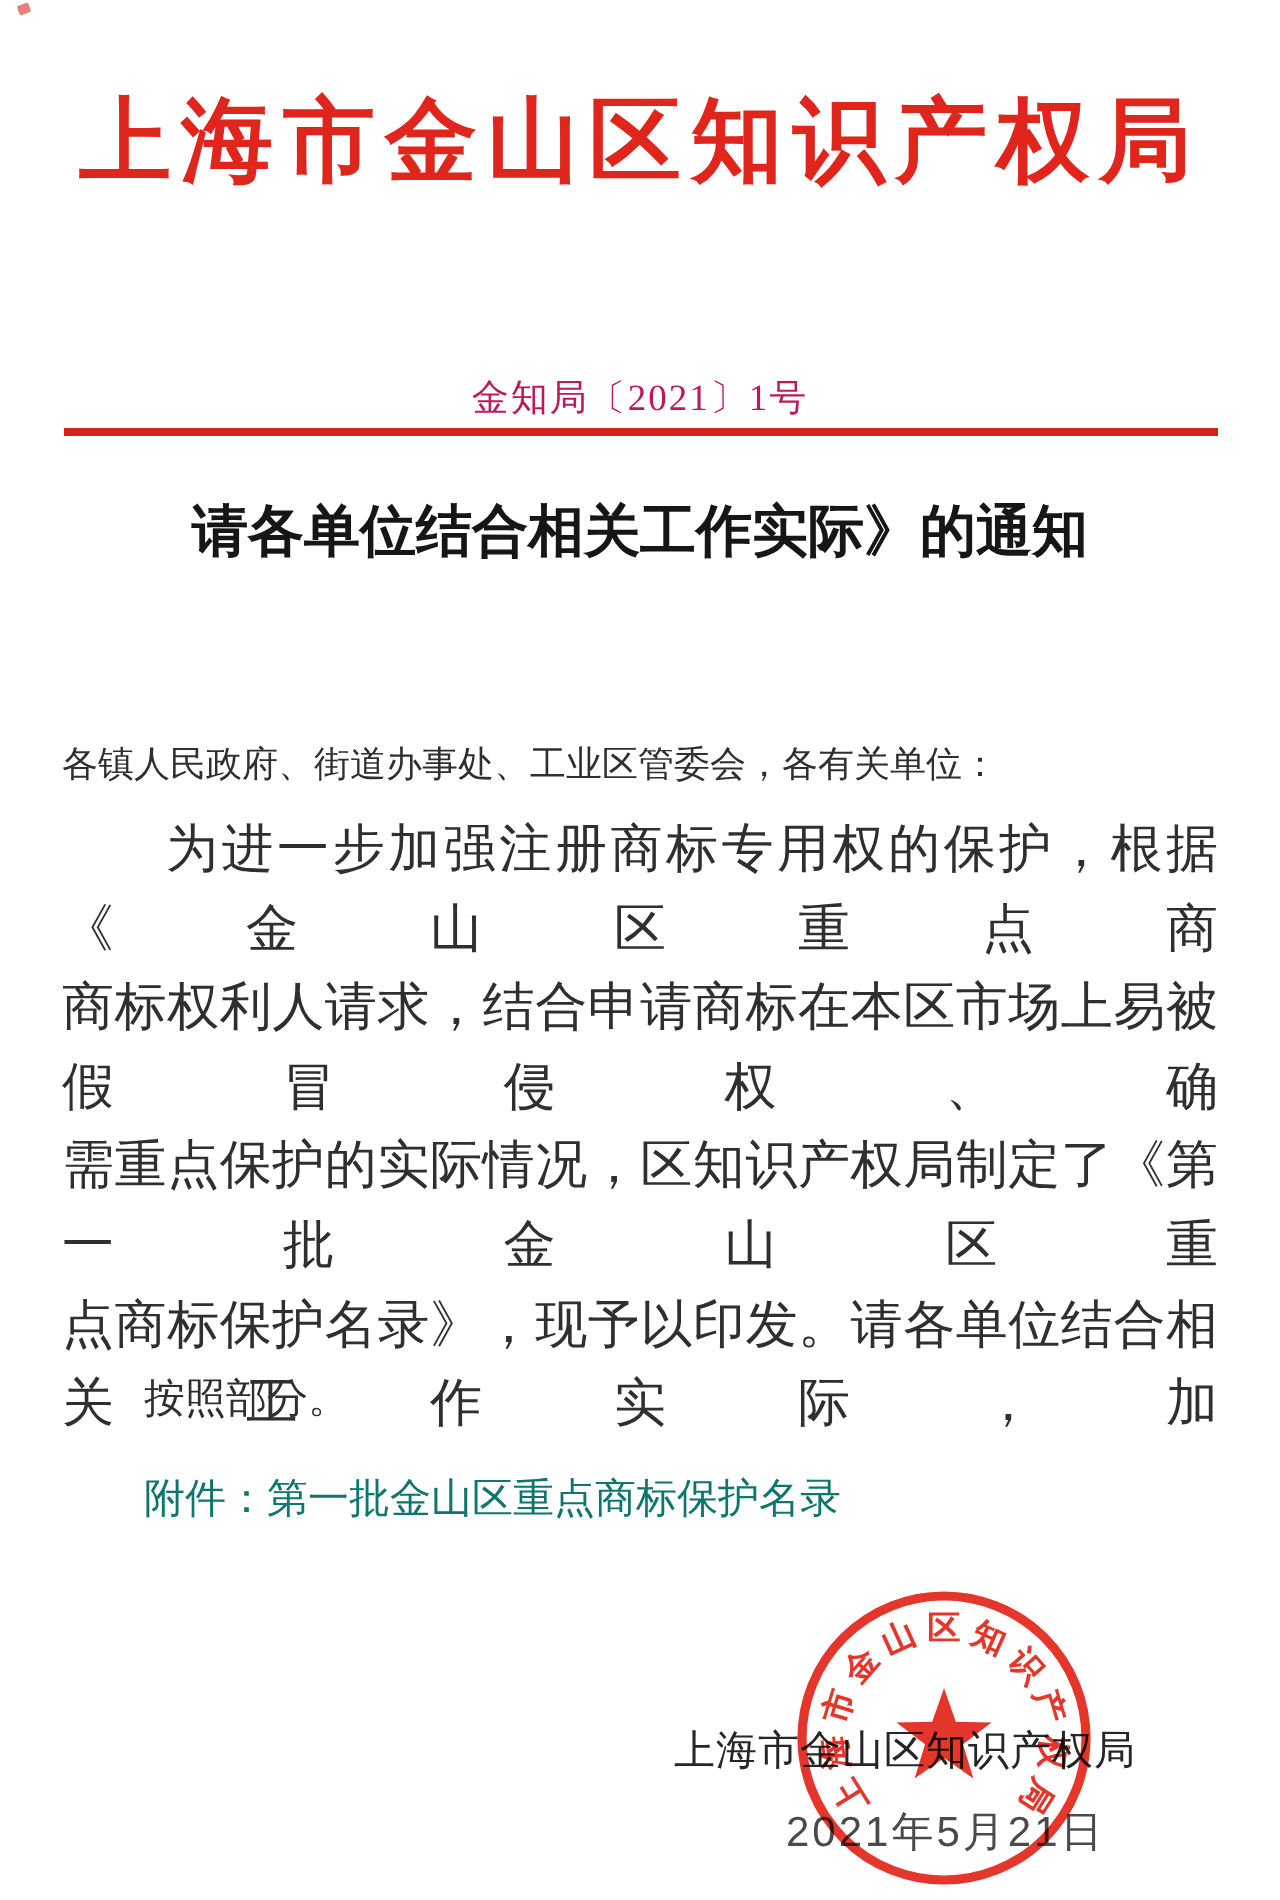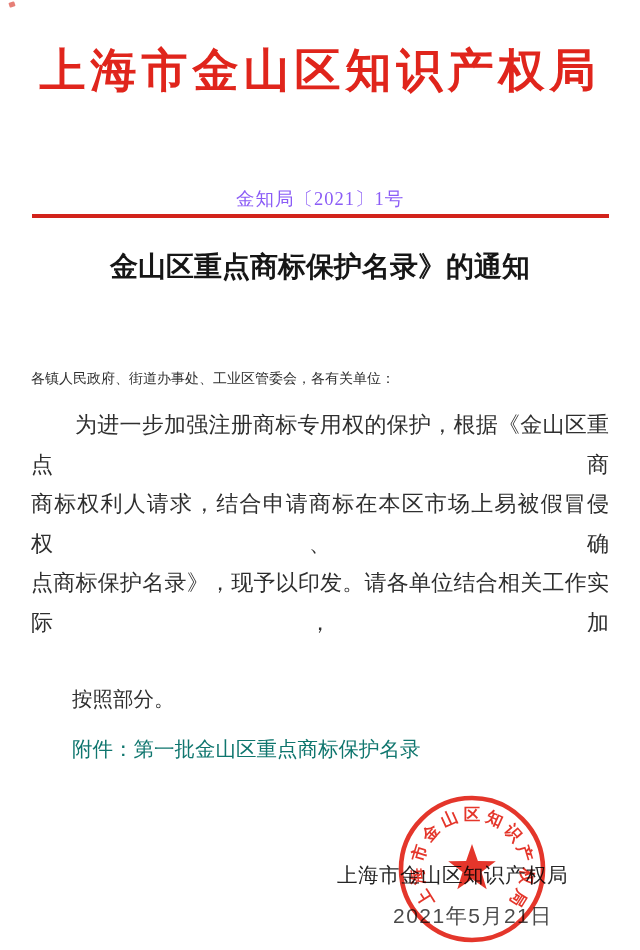--- a/index.html
+++ b/index.html
@@ -10,34 +10,34 @@
   }
   .speck{position:absolute;left:9px;top:2px;width:6px;height:5px;
     background:#d93a2e;opacity:.65;transform:rotate(-20deg);border-radius:1px;}
   .agency-header{
     position:absolute;top:45px;left:0;width:100%;
     text-align:center;font-size:46px;line-height:52px;
     font-weight:600;letter-spacing:5px;white-space:nowrap;
   }
   .doc-number{
     position:absolute;top:186px;left:0;width:100%;
-    text-align:center;font-size:18.5px;color:#8b5cf6;letter-spacing:1px;
+    text-align:center;font-size:18.5px;color:#be185d;letter-spacing:1px;
   }
   .red-rule{position:absolute;top:214px;left:32px;width:577px;height:4px;}
   .doc-title{
     position:absolute;top:245px;left:0;width:100%;
     text-align:center;font-weight:700;font-size:28px;line-height:43px;color:#161616;
   }
   .salutation{
     position:absolute;top:370px;left:31px;width:578px;
-    font-size:14px;color:#2f2f2f;white-space:nowrap;
+    font-size:18px;color:#2f2f2f;white-space:nowrap;
   }
   .body-block{
     position:absolute;top:405px;left:31px;width:578px;
-    font-size:22px;line-height:39.6px;color:#2f2f2f;
+    font-size:26px;line-height:39.6px;color:#2f2f2f;
   }
   .body-line{text-align:justify;text-align-last:justify;}
   .body-line.first{text-indent:2em;}
   .body-line.last{text-align-last:left;}
   .closing{
     position:absolute;top:685px;left:31px;width:578px;
     font-size:20.5px;color:#2f2f2f;text-indent:2em;
   }
   .attachment{
     position:absolute;top:735px;left:31px;width:578px;
@@ -68,28 +68,29 @@
 
   <div class="speck"></div>
 
   <div class="agency-header" style="color: rgb(224, 37, 28);">上海市金山区知识产权局</div>
 
   <div class="doc-number">金知局〔2021〕1号</div>
 
   <div class="red-rule" style="background: rgb(210, 35, 27);"></div>
 
   <div class="doc-title">
-    <div>金山区重点商标保护名录》的通知</div>
+    <div>请各单位结合相关工作实际》的通知</div>
   </div>
 
   <div class="salutation">各镇人民政府、街道办事处、工业区管委会，各有关单位：</div>
 
   <div class="body-block">
     <div class="body-line first">为进一步加强注册商标专用权的保护，根据《金山区重点商</div>
     <div class="body-line">商标权利人请求，结合申请商标在本区市场上易被假冒侵权、确</div>
+    <div class="body-line">需重点保护的实际情况，区知识产权局制定了《第一批金山区重</div>
     <div class="body-line">点商标保护名录》，现予以印发。请各单位结合相关工作实际，加</div>
   </div>
 
   <div class="closing">按照部分。</div>
 
   <div class="attachment">附件：第一批金山区重点商标保护名录</div>
 
   <div class="signature">上海市金山区知识产权局</div>
 
   <div class="issue-date">2021年5月21日</div>

